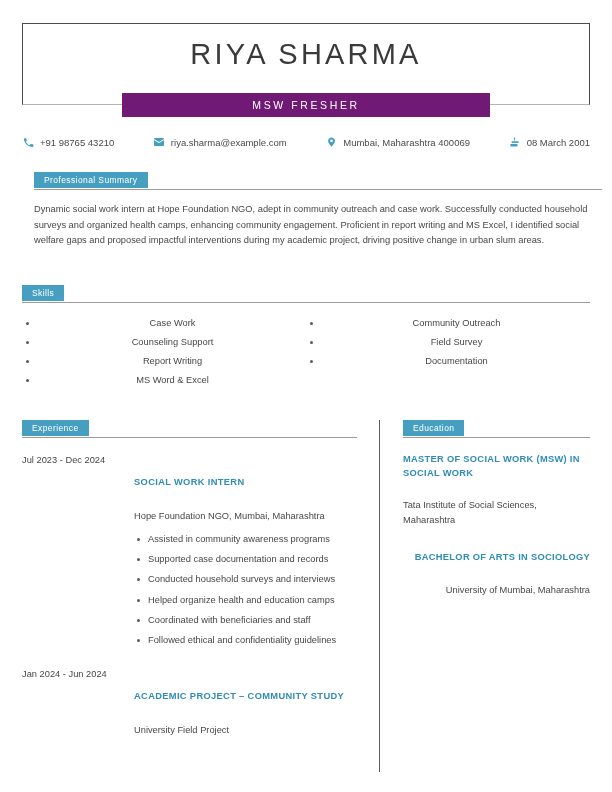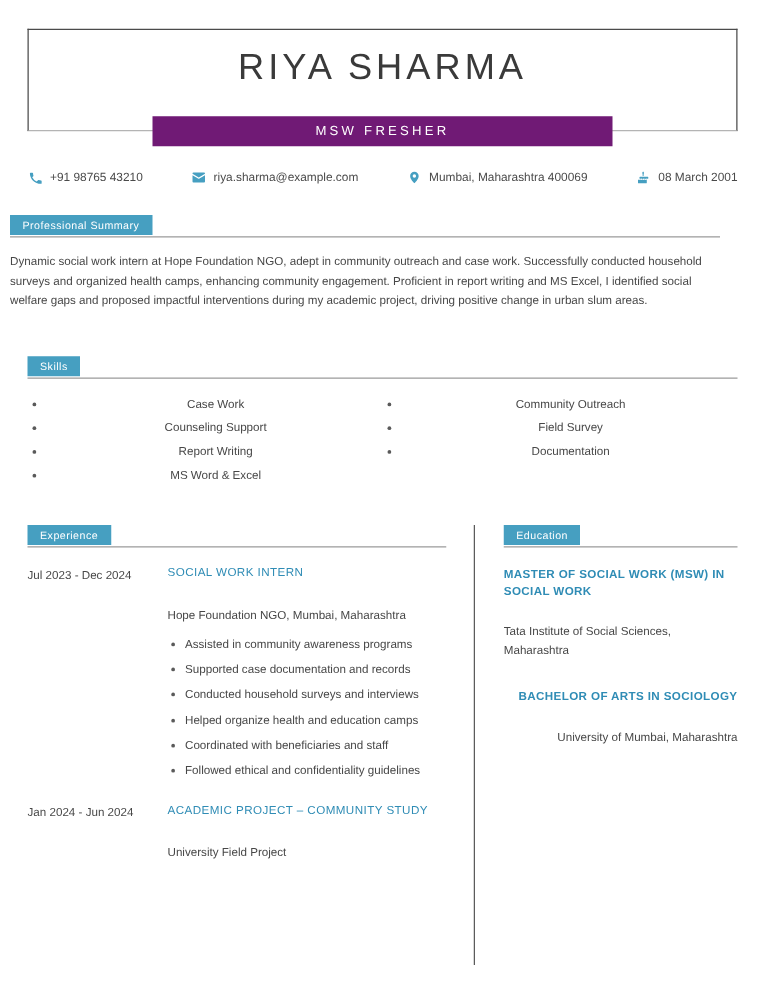--- a/index.html
+++ b/index.html
@@ -91,21 +91,21 @@
     vertical-align: top;
   }
   .sec-rule {
     position: absolute;
     left: 0; right: 0; bottom: -2px;
     height: 1px;
     background: #9b9b9b;
   }
 
   
-  .prof-sec { position: absolute; left: 8px; top: 172px; width: 568px; }
+  .prof-sec { position: absolute; left: 34px; top: 172px; width: 568px; }
   .summary-text {
     margin-top: 14px;
     font-size: 9.3px;
     line-height: 15.5px;
     color: #474747;
     text-align: left;
   }
 
   
   .skills-sec { position: absolute; left: 22px; top: 285px; width: 568px; }
@@ -146,25 +146,26 @@
     width: 112px;
     flex: 0 0 112px;
     font-size: 9.3px;
     line-height: 14px;
     color: #474747;
     padding-top: 1px;
   }
   .exp-body { flex: 1 1 auto; }
   .exp-role {
     font-size: 9.3px;
-    font-weight: normal;
+    font-weight: bold;
     color: #2f8cb5;
     letter-spacing: .35px;
     line-height: 13.5px;
     text-transform: uppercase;
+    margin-top: 24px;
   }
   .exp-org {
     font-size: 9.3px;
     line-height: 14.5px;
     color: #474747;
     margin-top: 19px;
   }
   .exp-body ul { margin: 9px 0 0 0; padding: 0; list-style: none; }
   .exp-body li {
     position: relative;

